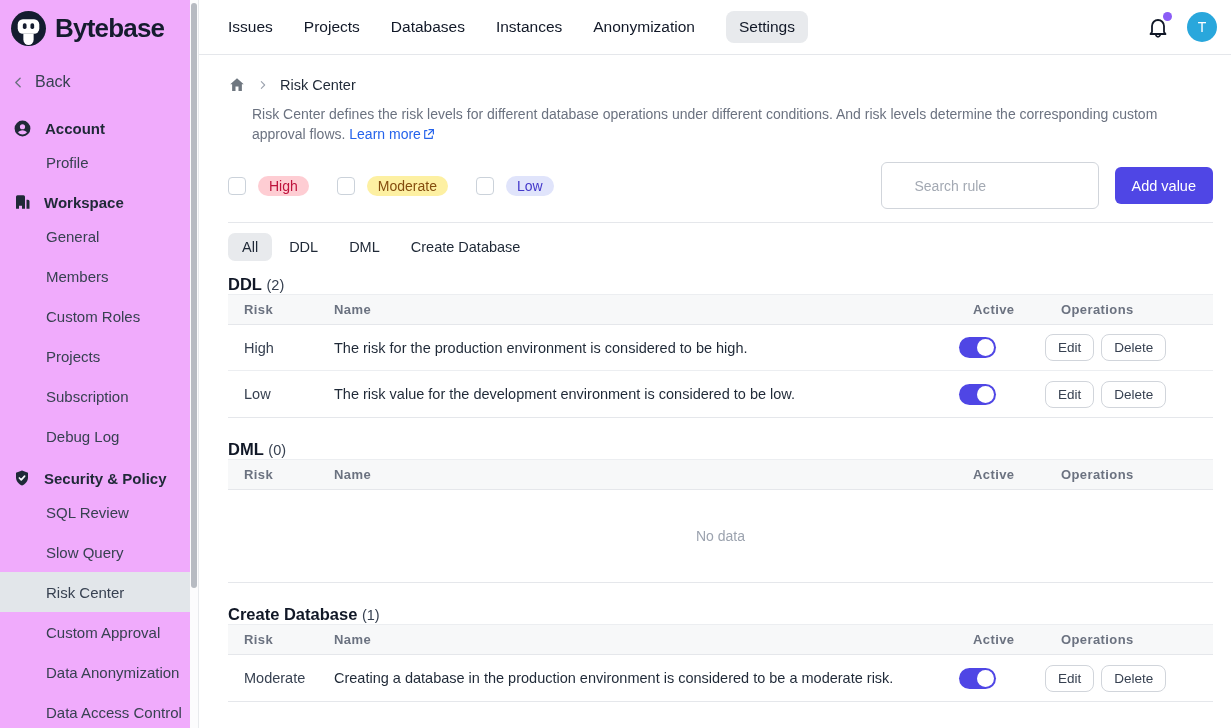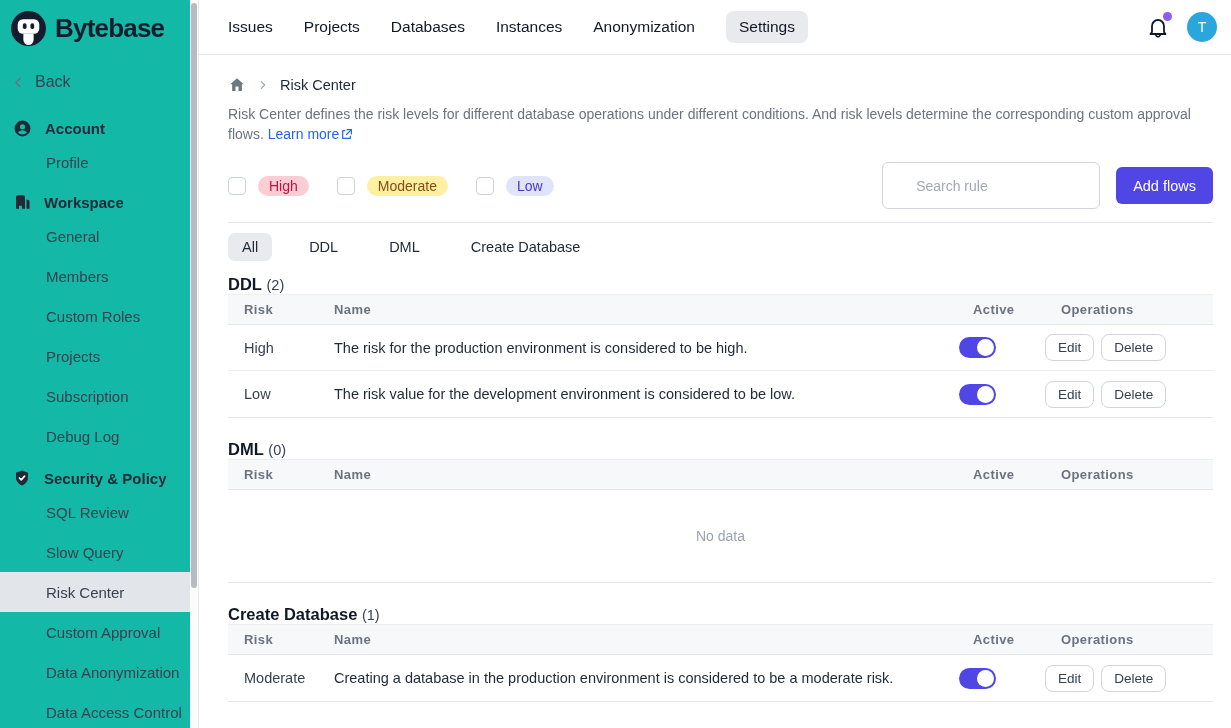--- a/index.html
+++ b/index.html
@@ -1,21 +1,21 @@
 <!DOCTYPE html>
 <html><head>
 <meta charset="utf-8">
 <style>
   * { margin:0; padding:0; box-sizing:border-box; }
   html,body { width:1231px; height:728px; overflow:hidden; background:#fff;
     font-family:"Liberation Sans", sans-serif; color:#1f2937; }
   .app { display:flex; width:1231px; height:728px; }
 
   
-  .sidebar { width:190px; height:728px; background:#14b8a6; flex:0 0 190px; overflow:hidden; }
+  .sidebar { width:190px; height:728px; background:#f0abfc; flex:0 0 190px; overflow:hidden; }
   .logo-row { display:flex; align-items:center; gap:8px; padding:10px 10px 9px 10px; }
   .logo-mark { width:37px; height:37px; flex:0 0 37px; }
   .logo-word { font-size:26px; font-weight:800; color:#151c2e; letter-spacing:-0.8px; }
   .back-row { display:flex; align-items:center; gap:10px; margin:12px 0 0 12px; height:28px;
     font-size:16px; color:#374151; cursor:pointer; }
   .sec-header { display:flex; align-items:center; gap:13px; height:28px; margin-top:18px;
     padding-left:13px; font-size:15px; font-weight:700; color:#1f2937; }
   .sec-header.tight { margin-top:6px; }
   .sec-header.mt8 { margin-top:8px; }
   .side-item { height:40px; display:flex; align-items:center; padding-left:46px;
@@ -37,21 +37,21 @@
   .bell-wrap { position:relative; width:24px; height:24px; cursor:pointer; }
   .bell-dot { position:absolute; right:-2px; top:-3px; width:9px; height:9px; border-radius:50%; background:#8b5cf6; }
   .avatar { width:30px; height:30px; border-radius:50%; background:#29a7dc; color:#fff;
     display:flex; align-items:center; justify-content:center; font-size:14px; cursor:pointer; }
 
   .content { padding:0 18px 0 29px; }
 
   .breadcrumb { display:flex; align-items:center; gap:12px; margin-top:20px; height:20px; }
   .breadcrumb .crumb { font-size:14.5px; color:#1f2937; }
 
-  .desc { margin-top:9px; font-size:14px; line-height:20px; color:#6b7280; max-width:990px; }
+  .desc { margin-top:9px; font-size:14px; line-height:20px; color:#6b7280; max-width:990px;margin-left:24px; }
   .desc .link { color:#2563eb; cursor:pointer; }
   .ext-icon { display:inline-block; vertical-align:-2px; margin-left:1px; }
 
   
   .filter-row { display:flex; align-items:center; margin-top:18px; padding-bottom:13px;
     border-bottom:1px solid #e5e7eb; }
   .level-filter { display:flex; align-items:center; gap:12px; margin-right:28px; }
   .checkbox { width:18px; height:18px; border:1px solid #cbd2da; border-radius:4px; background:#fff; cursor:pointer; }
   .badge { font-size:14px; padding:2px 11px; border-radius:999px; }
   .badge.high { color:#be123c; background:#fecdd3; }
@@ -60,21 +60,21 @@
   .search-wrap { margin-left:auto; display:flex; align-items:center; gap:16px; }
   .search-box { width:218px; height:47px; border:1px solid #d1d5db; border-radius:6px;
     display:flex; align-items:center; gap:8px; padding:0 25px; background:#fff; }
   .search-box input { border:none; outline:none; flex:1; font-size:14px; color:#374151;
     font-family:"Liberation Sans", sans-serif; background:transparent; }
   .search-box input::placeholder { color:#a3a9b3; }
   .btn-primary { height:37px; padding:0 17px; background:#4f46e5; color:#fff; border:none;
     border-radius:6px; font-size:14.5px; cursor:pointer; font-family:"Liberation Sans", sans-serif; }
 
   
-  .tabs { display:flex; align-items:center; gap:23px; margin-top:10px; font-size:14.5px; color:#1f2937; }
+  .tabs { display:flex; align-items:center; gap:3px; margin-top:10px; font-size:14.5px; color:#1f2937; }
   .tab { padding:6px 14px; cursor:pointer; border-radius:7px; }
   .tab.active { background:#e8eaed; }
 
   
   .sect-title { margin-top:14px; font-size:16.5px; color:#111827; }
   .sect-title b { font-weight:700; }
   .sect-title .count { font-weight:400; font-size:14.5px; color:#374151; }
   .rule-table { border-top:1px solid #eceef1; border-bottom:1px solid #e5e7eb; }
   .t-head { display:grid; grid-template-columns:106px 1fr 88px 168px; background:#f7f8f9;
     height:30px; align-items:center; font-size:13px; font-weight:600; color:#6b7280;
@@ -243,21 +243,21 @@
           <span class="badge low">Low</span>
         </div>
         <div class="search-wrap">
           <div class="search-box">
             <svg width="16" height="16" viewBox="0 0 24 24">
               <circle cx="10.5" cy="10.5" r="6.5" fill="none" stroke="#6b7280" stroke-width="2"></circle>
               <line x1="15.5" y1="15.5" x2="21" y2="21" stroke="#6b7280" stroke-width="2" stroke-linecap="round"></line>
             </svg>
             <input type="text" placeholder="Search rule" style="">
           </div>
-          <button class="btn-primary">Add flows</button>
+          <button class="btn-primary">Add value</button>
         </div>
       </div>
 
       <div class="tabs">
         <span class="tab active">All</span>
         <span class="tab">DDL</span>
         <span class="tab">DML</span>
         <span class="tab">Create Database</span>
       </div>
 

